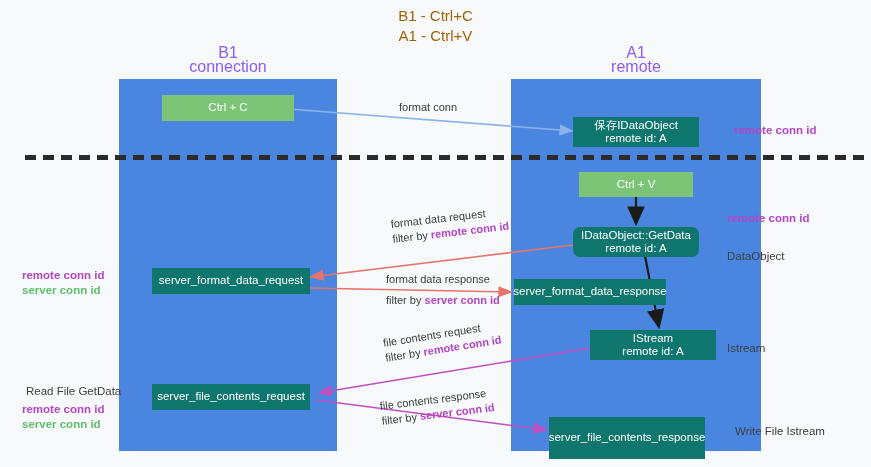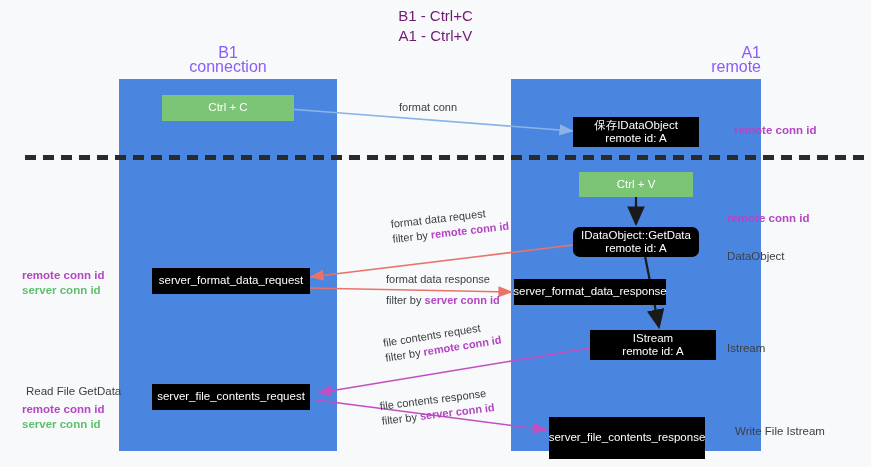--- a/index.html
+++ b/index.html
@@ -9,44 +9,44 @@
     font-family:"Liberation Sans","DejaVu Sans",sans-serif;
     position:relative;overflow:hidden;
     -webkit-font-smoothing:antialiased;
   }
   #stage{position:absolute;left:0;top:0;width:871px;height:467px;}
   .abs{position:absolute;}
 
   
   #title{
     left:0;top:6px;width:871px;text-align:center;
-    font-size:15px;color:#701a75;line-height:20px;
+    font-size:15px;color:#a16207;line-height:20px;
   }
 
   
   .col-header{
     font-size:16px;color:#8b5cf6;text-align:center;line-height:14px;
   }
   #hdr-b1{left:119px;top:46px;width:218px;}
-  #hdr-a1{left:511px;top:46px;width:250px;text-align:right;}
+  #hdr-a1{left:511px;top:46px;width:250px;}
 
   
   .lane{background:#4a86e0;}
   #lane-b1{left:119px;top:79px;width:218px;height:372px;}
   #lane-a1{left:511px;top:79px;width:250px;height:372px;}
 
   
   .box{
     box-sizing:border-box;
     display:flex;align-items:center;justify-content:center;
     text-align:center;color:#ffffff;font-size:11.5px;line-height:13.5px;
     padding:2px 6px;
   }
   .green{background:#76c893;background:#7cc576;}
-  .orange{background:#000000;}
+  .orange{background:#0f766e;}
 
   
   .side{font-size:11.5px;line-height:14px;}
   .purple{color:#b445c4;font-weight:bold;}
   .green-txt{color:#5fbf6b;font-weight:bold;}
   .plain{color:#3c4043;}
 
   
   .edge-label{
     font-size:11px;color:#3c4043;line-height:15px;white-space:nowrap;

